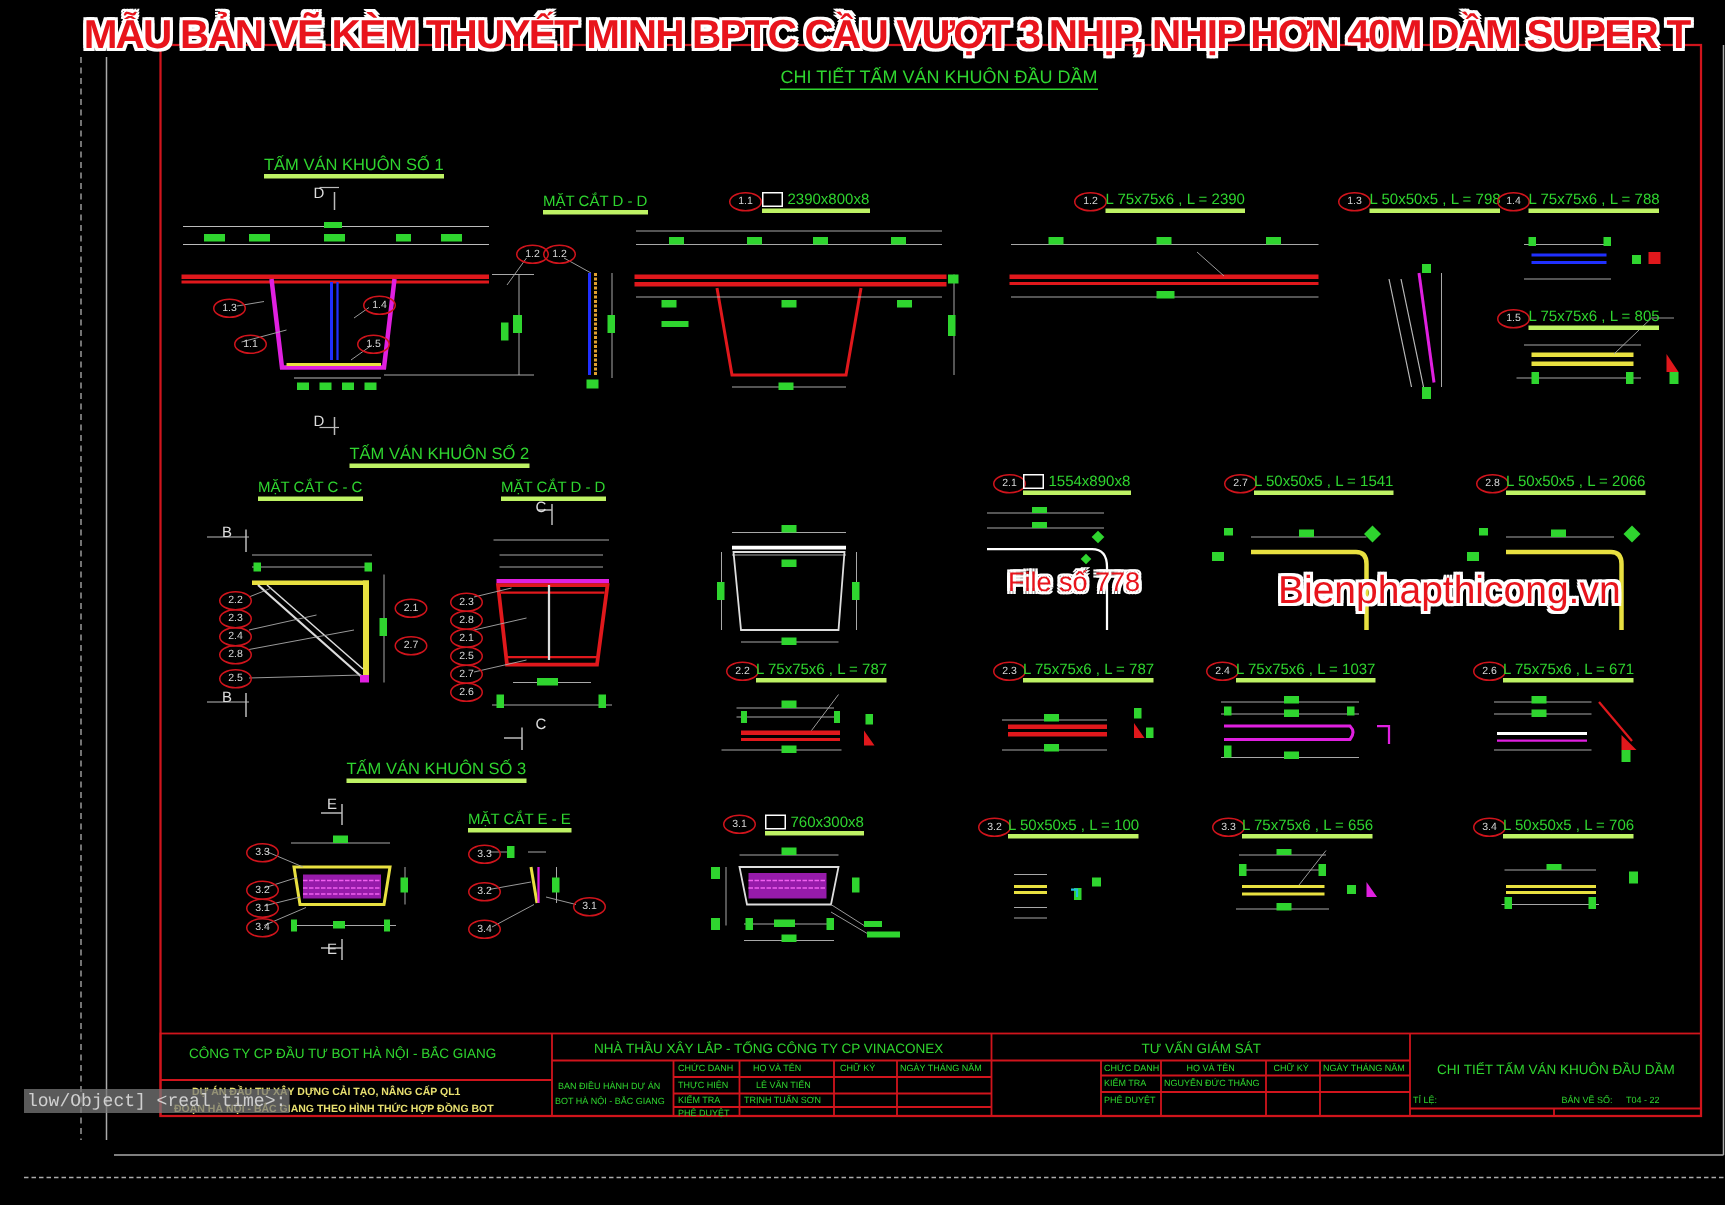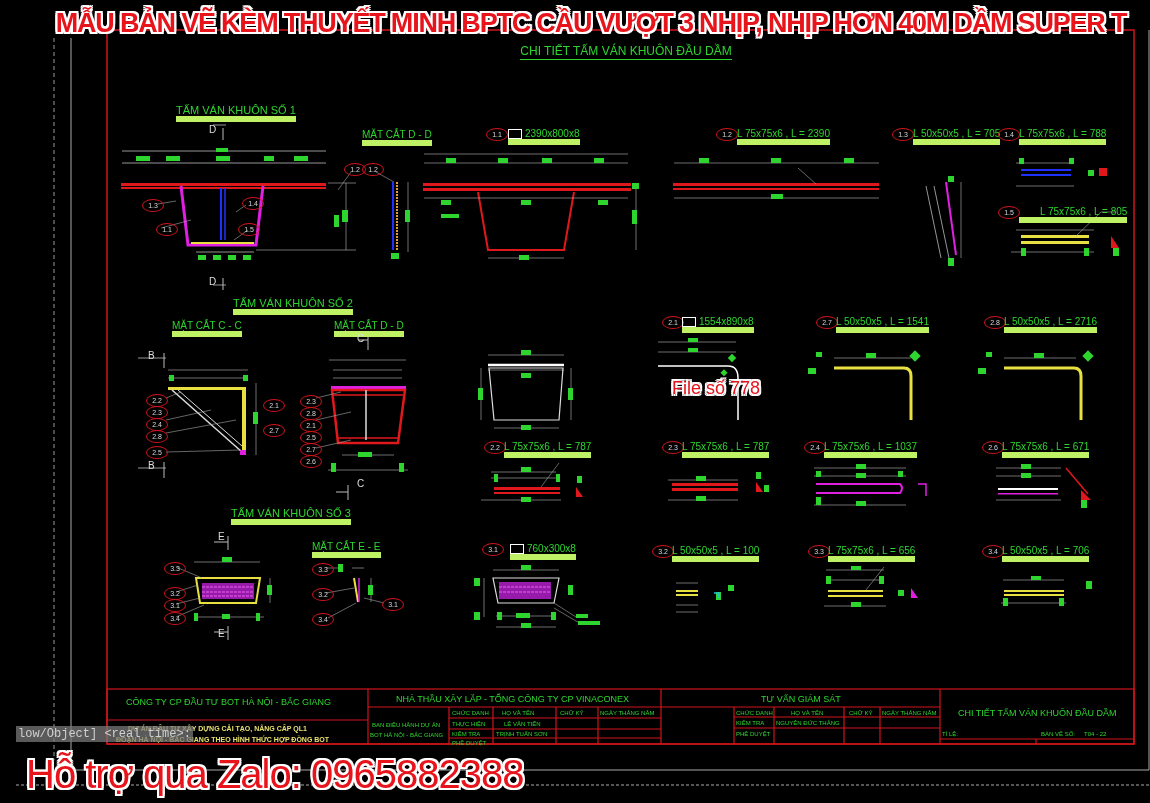--- a/index.html
+++ b/index.html
@@ -4,21 +4,21 @@
 <style>
   html,body{margin:0;padding:0;background:#000;}
   body{width:1150px;height:803px;position:relative;overflow:hidden;font-family:"Liberation Sans",sans-serif;}
   .canvas{position:absolute;left:16px;top:0;width:1150px;height:803px;background:#000;}
   svg{position:absolute;left:0;top:0;}
   .banner{position:absolute;left:0;top:8px;width:1150px;text-align:center;font-family:"Liberation Sans",sans-serif;font-weight:bold;font-size:27px;color:#e8141c;letter-spacing:-1.2px;white-space:nowrap;
     text-shadow:2px 0 0 #fff,-2px 0 0 #fff,0 2px 0 #fff,0 -2px 0 #fff,2px 2px 0 #fff,-2px -2px 0 #fff,2px -2px 0 #fff,-2px 2px 0 #fff;}
   .sheet-title{position:absolute;left:0;width:1220px;top:44px;text-align:center;color:#2fd52f;font-size:12px;}
   .sheet-title span{border-bottom:1px solid #2fd52f;padding-bottom:1px;}
   .lbl{position:absolute;color:#2fd52f;font-size:10px;white-space:nowrap;line-height:11px;}
-  .lbl.u{border-bottom:6px solid #bef264;}
+  .lbl.u{border-bottom:3px solid #bef264;}
   .tag{position:absolute;width:20px;height:11px;border:1.5px solid #d0141c;border-radius:50%;color:#d8d8d8;font-size:7px;line-height:11px;text-align:center;}
   .rect-ic{display:inline-block;width:12px;height:8px;border:1px solid #fff;vertical-align:middle;margin-right:3px;}
   .wm{position:absolute;font-weight:normal;color:#e8141c;white-space:nowrap;font-family:"Liberation Sans",sans-serif;
     text-shadow:2px 0 0 #fff,-2px 0 0 #fff,0 2px 0 #fff,0 -2px 0 #fff,2px 2px 0 #fff,-2px -2px 0 #fff,2px -2px 0 #fff,-2px 2px 0 #fff;}
   .tb-text{position:absolute;color:#2fd52f;white-space:nowrap;font-size:8px;}
   .tb-yel{position:absolute;color:#e8e070;white-space:nowrap;font-size:7px;font-family:Liberation Sans, sans-serif;font-weight:bold;}
   .cmd{position:absolute;left:0;top:726px;width:175px;height:16px;background:rgba(120,120,120,0.75);color:#d0d0d0;font-family:"Liberation Mono",monospace;font-size:12px;line-height:16px;padding-left:2px;white-space:nowrap;overflow:hidden;}
 </style>
 </head>
 <body>
@@ -408,25 +408,25 @@
 <div class="tag" style="left:126px;top:199px;">1.3</div>
 <div class="tag" style="left:140px;top:223px;">1.1</div>
 <div class="tag" style="left:226px;top:197px;">1.4</div>
 <div class="tag" style="left:222px;top:223px;">1.5</div>
 
 <div class="tag" style="left:470px;top:128px;">1.1</div>
 <div class="lbl u" style="left:492px;top:128px;"><span class="rect-ic"></span><span>2390x800x8</span></div>
 <div class="tag" style="left:700px;top:128px;">1.2</div>
 <div class="lbl u" style="left:721px;top:128px;">L 75x75x6 , L = 2390</div>
 <div class="tag" style="left:876px;top:128px;">1.3</div>
-<div class="lbl u" style="left:897px;top:128px;">L 50x50x5 , L = 705</div>
+<div class="lbl u" style="left:897px;top:128px;">L 50x50x5 , L = 798</div>
 <div class="tag" style="left:982px;top:128px;">1.4</div>
 <div class="lbl u" style="left:1003px;top:128px;">L 75x75x6 , L = 788</div>
 <div class="tag" style="left:982px;top:206px;">1.5</div>
-<div class="lbl u" style="left:1003px;top:206px;padding-left:21px;">L 75x75x6 , L = 805</div>
+<div class="lbl u" style="left:1003px;top:206px;">L 75x75x6 , L = 805</div>
 
 <div class="lbl u" style="left:217px;top:298px;font-size:11px;">TẤM VÁN KHUÔN SỐ 2</div>
 <div class="lbl u" style="left:156px;top:320px;">MẶT CẮT C - C</div>
 <div class="lbl u" style="left:318px;top:320px;">MẶT CẮT D - D</div>
 <div class="lbl" style="left:132px;top:350px;color:#ddd;">B</div>
 <div class="lbl" style="left:132px;top:460px;color:#ddd;">B</div>
 <div class="lbl" style="left:341px;top:333px;color:#ddd;">C</div>
 <div class="lbl" style="left:341px;top:478px;color:#ddd;">C</div>
 
 <div class="tag" style="left:130px;top:394px;">2.2</div>
@@ -442,21 +442,21 @@
 <div class="tag" style="left:284px;top:419px;">2.1</div>
 <div class="tag" style="left:284px;top:431px;">2.5</div>
 <div class="tag" style="left:284px;top:443px;">2.7</div>
 <div class="tag" style="left:284px;top:455px;">2.6</div>
 
 <div class="tag" style="left:646px;top:316px;">2.1</div>
 <div class="lbl u" style="left:666px;top:316px;"><span class="rect-ic"></span><span>1554x890x8</span></div>
 <div class="tag" style="left:800px;top:316px;">2.7</div>
 <div class="lbl u" style="left:820px;top:316px;">L 50x50x5 , L = 1541</div>
 <div class="tag" style="left:968px;top:316px;">2.8</div>
-<div class="lbl u" style="left:988px;top:316px;">L 50x50x5 , L = 2716</div>
+<div class="lbl u" style="left:988px;top:316px;">L 50x50x5 , L = 2066</div>
 <div class="tag" style="left:468px;top:441px;">2.2</div>
 <div class="lbl u" style="left:488px;top:441px;">L 75x75x6 , L = 787</div>
 <div class="tag" style="left:646px;top:441px;">2.3</div>
 <div class="lbl u" style="left:666px;top:441px;">L 75x75x6 , L = 787</div>
 <div class="tag" style="left:788px;top:441px;">2.4</div>
 <div class="lbl u" style="left:808px;top:441px;">L 75x75x6 , L = 1037</div>
 <div class="tag" style="left:966px;top:441px;">2.6</div>
 <div class="lbl u" style="left:986px;top:441px;">L 75x75x6 , L = 671</div>
 
 <div class="lbl u" style="left:215px;top:508px;font-size:11px;">TẤM VÁN KHUÔN SỐ 3</div>
@@ -507,15 +507,15 @@
 <div class="tb-text" style="left:720px;top:731px;font-size:6px;">PHÊ DUYỆT</div>
 
 <div class="tb-text" style="left:942px;top:708px;font-size:9px;">CHI TIẾT TẤM VÁN KHUÔN ĐẦU DẦM</div>
 <div class="tb-text" style="left:926px;top:731px;font-size:6px;">TỈ LỆ:</div>
 <div class="tb-text" style="left:1025px;top:731px;font-size:6px;">BẢN VẼ SỐ:</div>
 <div class="tb-text" style="left:1068px;top:731px;font-size:6px;">T04 - 22</div>
 
 <div class="cmd">low/Object] &lt;real time&gt;:</div>
 
 <div class="wm" style="left:656px;top:378px;font-size:18px;">File số 778</div>
-<div class="wm" style="left:10px;top:752px;font-size:40px;letter-spacing:-1px;">Hỗ trợ qua Zalo: 0965882388</div>
+<div class="wm" style="left:836px;top:378px;font-size:26px;">Bienphapthicong.vn</div>
 
 </div>
 
 </body></html>

